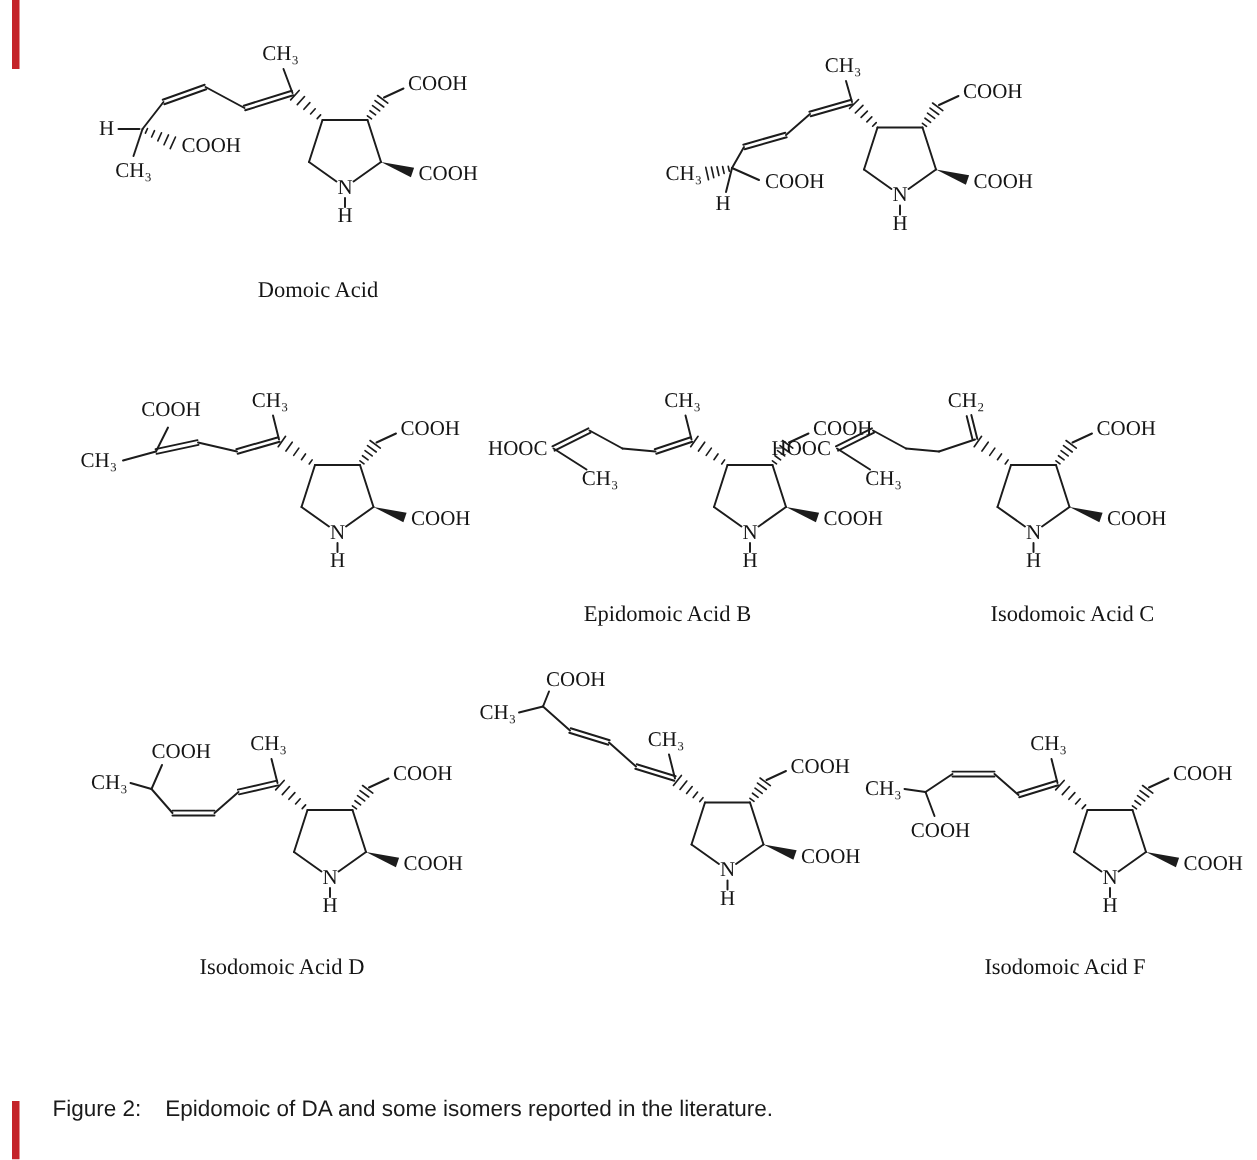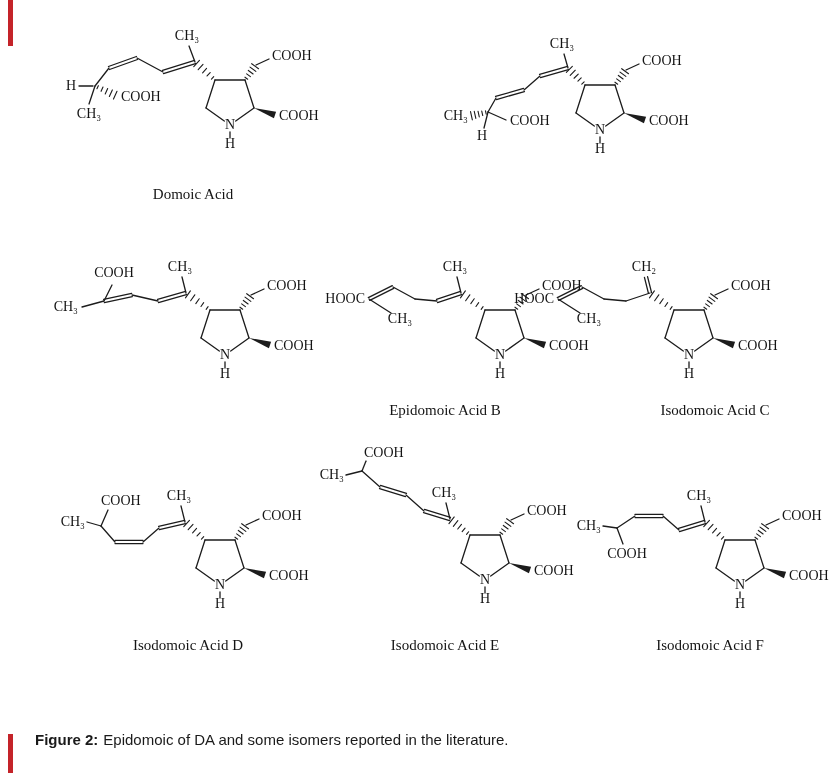--- a/index.html
+++ b/index.html
@@ -16,21 +16,21 @@
     font-family:"Liberation Serif","DejaVu Serif",serif;
   }
   .atom{
     font-family:"Liberation Serif","DejaVu Serif",serif;
     font-size:14px;fill:#141414;
   }
   .caption{
     position:absolute;left:35px;top:731px;width:780px;
     font-family:"Liberation Sans","DejaVu Sans",sans-serif;font-size:15px;color:#1a1a1a;
   }
-  .cap-label{font-weight:bold;margin-right:5px;}
+  .cap-label{font-weight:normal;margin-right:16px;}
 </style>
 </head>
 <body style="background: rgb(255, 255, 255);">
 
 <div class="page">
 
   <div class="mark" style="top: 0px; height: 46px; background: rgb(196, 35, 41);"></div>
   <div class="mark" style="top: 734px; height: 39px; background: rgb(196, 35, 41);"></div>
 
   <div class="mol" style="left:40px;top:0;width:320px;height:182px">
@@ -340,24 +340,23 @@
         <text x="31" y="70" text-anchor="end" class="atom">CH₃</text>
         <text x="57" y="98" text-anchor="middle" class="atom">COOH</text>
         <text x="129" y="40" text-anchor="middle" class="atom">CH₃</text>
         <text x="212" y="60" text-anchor="start" class="atom">COOH</text>
         <text x="219" y="120" text-anchor="start" class="atom">COOH</text>
         <text x="170" y="129" text-anchor="middle" class="atom">N</text>
         <text x="170" y="148" text-anchor="middle" class="atom">H</text>
       </svg>
     </div>
 
-  <div class="mol-name" style="left:48px;top:186px;width:290px">Domoic Acid</div>
+  <div class="mol-name" style="left:67px;top:186px;width:290px">Domoic Acid</div>
   <div class="mol-name" style="left:305px;top:402px;width:280px">Epidomoic Acid B</div>
   <div class="mol-name" style="left:575px;top:402px;width:280px">Isodomoic Acid C</div>
   <div class="mol-name" style="left:48px;top:637px;width:280px">Isodomoic Acid D</div>
-  <div class="mol-name" style="left:330px;top:637px;width:230px">Isodomoic Acid E</div>
   <div class="mol-name" style="left:570px;top:637px;width:280px">Isodomoic Acid F</div>
 
   <div class="caption">
     <span class="cap-label">Figure 2:</span><span>Epidomoic of DA and some isomers reported in the literature.</span>
   </div>
 
 </div>
 
 </body></html>

